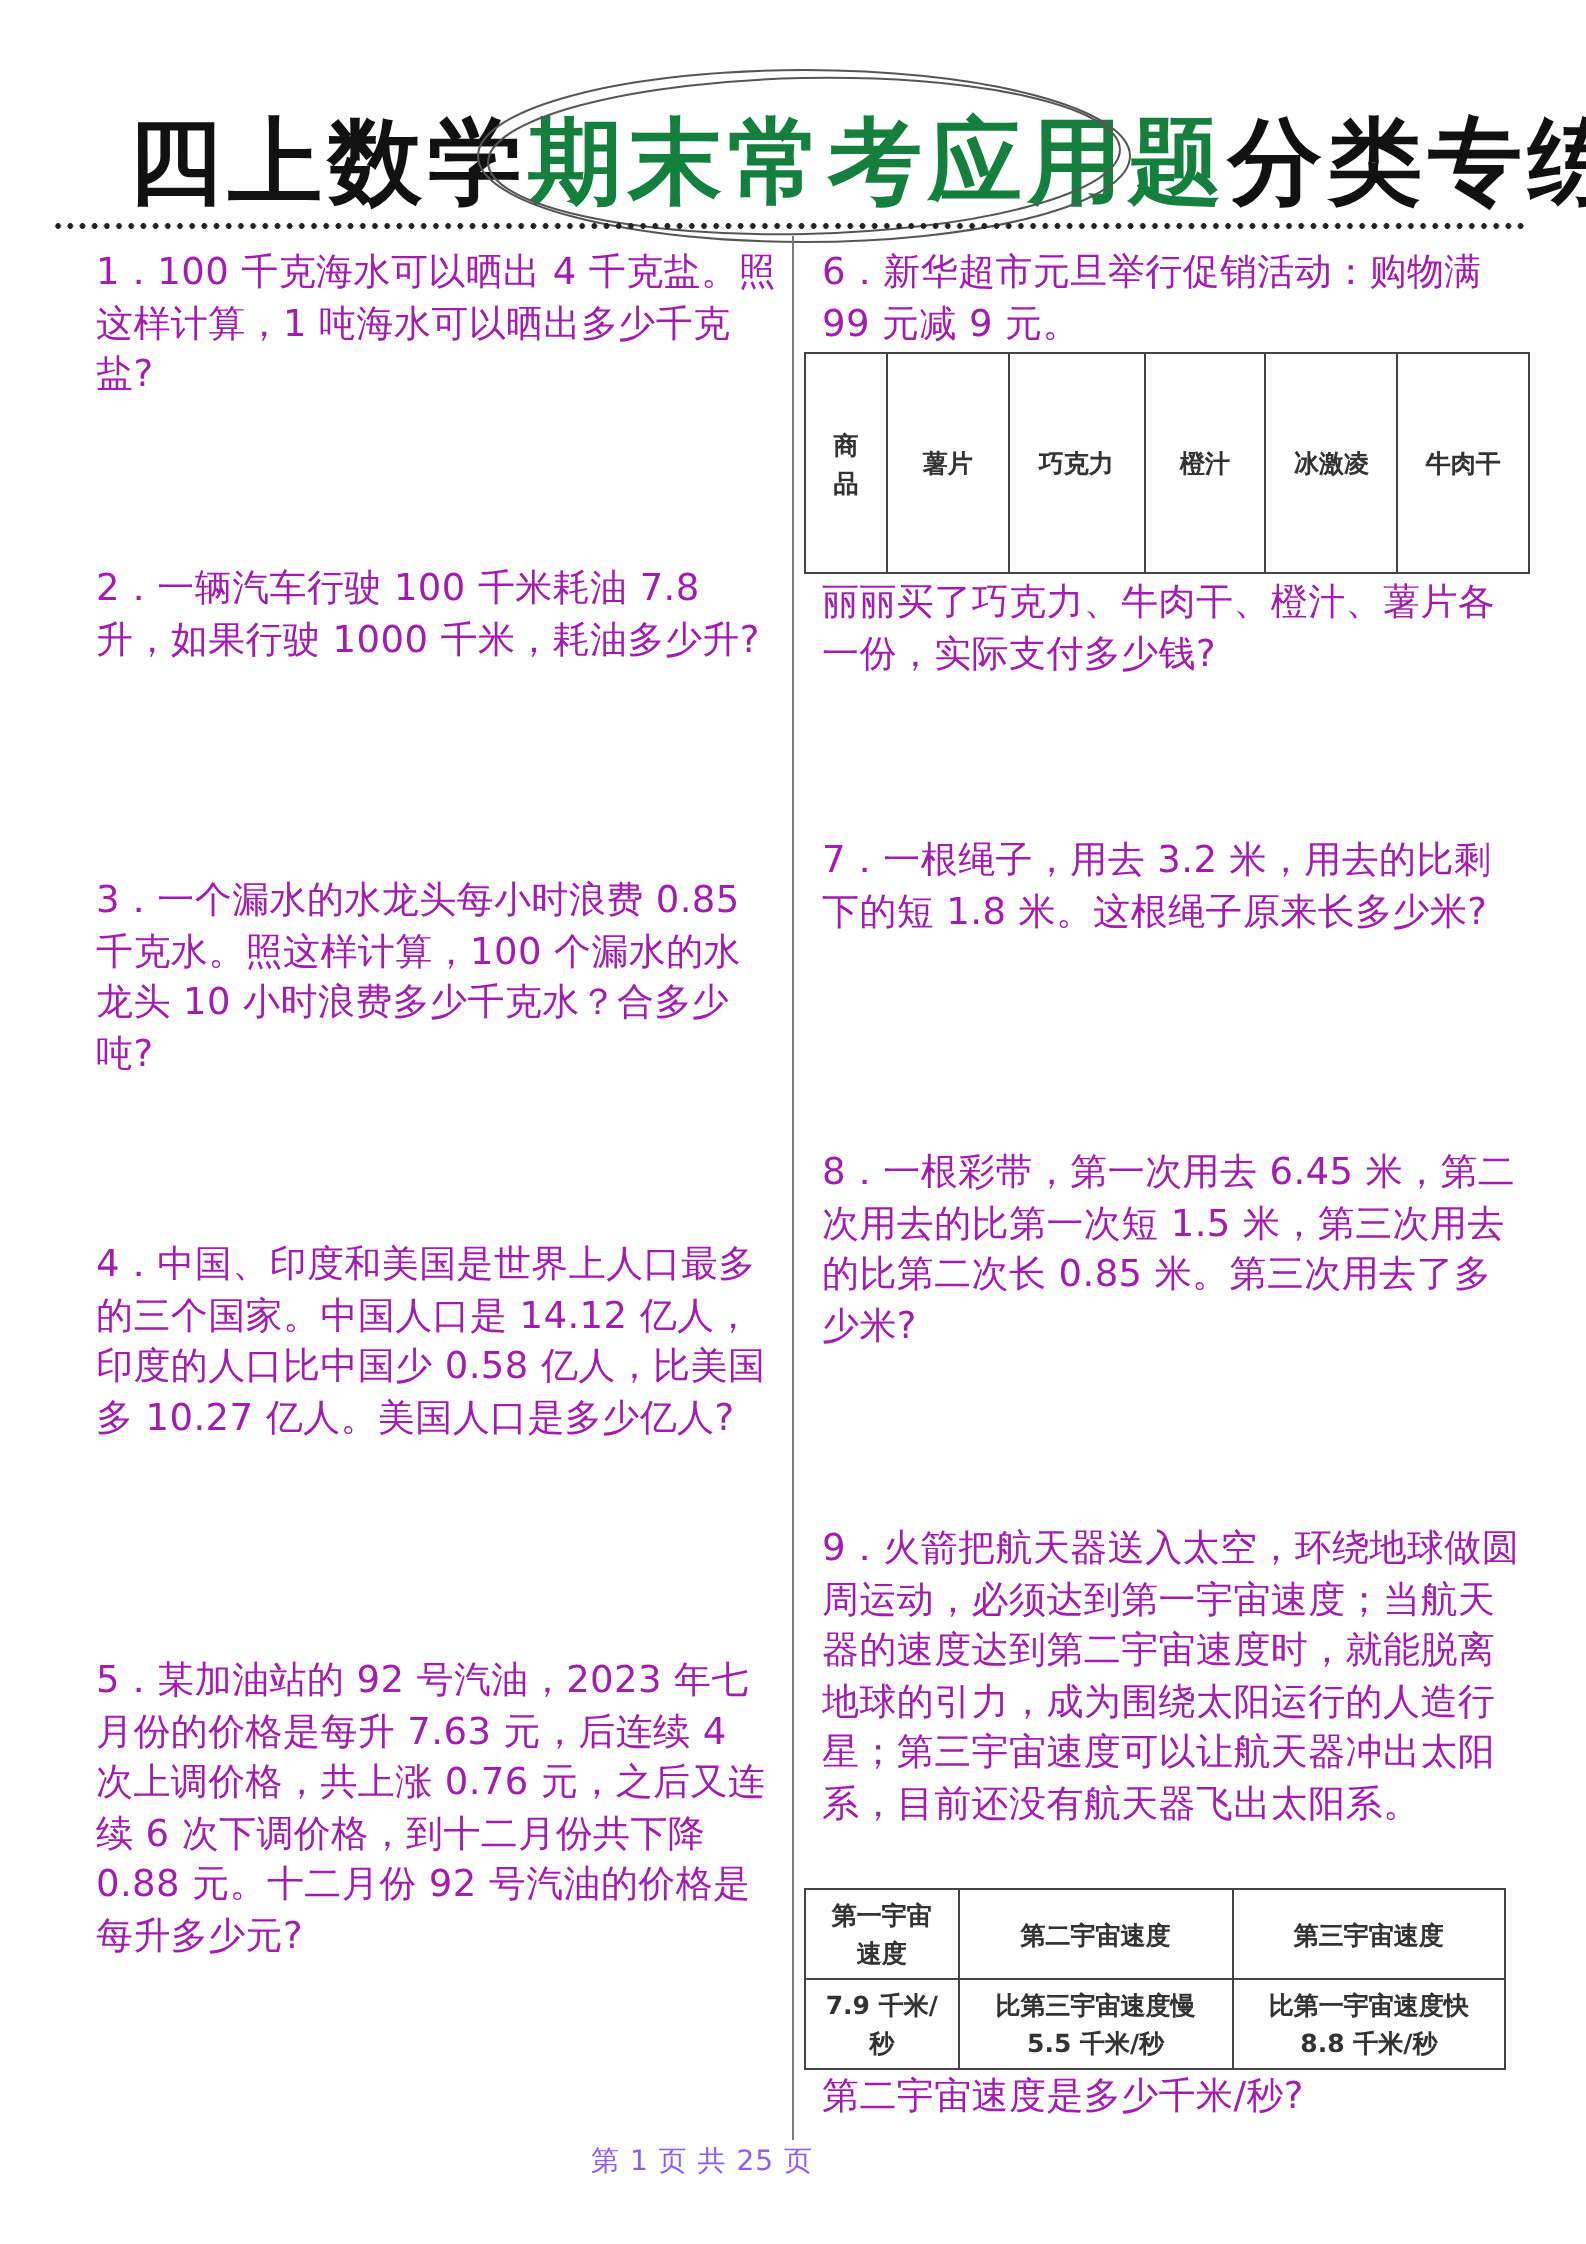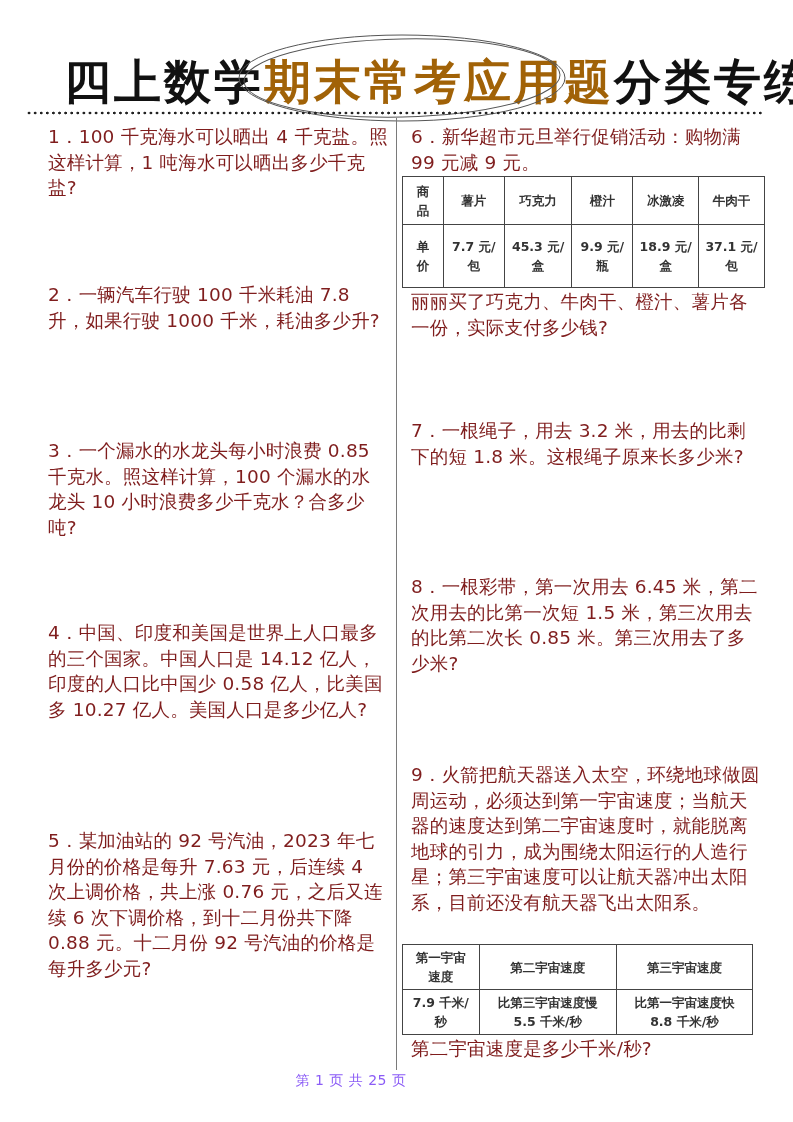--- a/index.html
+++ b/index.html
@@ -2,31 +2,31 @@
 <html><head>
 <meta charset="utf-8">
 <style>
   html, body { margin:0; padding:0; background:#ffffff; }
   body { width:793px; height:1122px; position:relative; overflow:hidden;
          font-family:"DejaVu Sans","Liberation Sans",sans-serif; color:#1a1a1a; }
 
   .title { position:absolute; left:64px; top:52px; width:670px; height:60px;
            font-family:"DejaVu Sans",sans-serif; font-weight:bold; font-size:47px;
            line-height:60px; letter-spacing:3px; white-space:nowrap; color:#111; }
-  .title .hl { color:#a16207; }
+  .title .hl { color:#15803d; }
 
   .ellipse { position:absolute; left:236px; top:32px; width:332px; height:92px; pointer-events:none; }
 
   .dotted { position:absolute; left:26px; top:111px; width:738px; height:4px;
             background-image:radial-gradient(circle, #222 1.3px, transparent 1.6px);
             background-size:6.1px 4px; background-repeat:repeat-x; }
 
   .divider { position:absolute; left:396px; top:118px; width:1px; height:952px; background:#7a7a7a; }
 
-  .q { position:absolute; font-size:18.5px; line-height:25.5px; color:#7f1d1d; letter-spacing:0.2px; }
+  .q { position:absolute; font-size:18.5px; line-height:25.5px; color:#a21caf; letter-spacing:0.2px; }
   .q.left  { left:48px; width:340px; }
   .q.right { left:411px; width:350px; }
 
   table.t { position:absolute; border-collapse:collapse; font-size:12.5px; color:#333; text-align:center;font-weight:bold; }
   table.t td { border:1.4px solid #444; padding:0; line-height:19px; vertical-align:middle; }
 
   .footer { position:absolute; left:0; width:702px; top:1072px; text-align:center;
             font-size:14px; color:#8b5cf6; letter-spacing:0.5px; }
 </style>
 </head>
@@ -57,45 +57,20 @@
       <tr style="height:48px;">
     <td style="width:40px;">
       <div style="width:14px;margin:0 auto;line-height:19px;">商品</div>
     </td>
     <td style="width:60px;">薯片</td>
     <td style="width:67px;">巧克力</td>
     <td style="width:60px;">橙汁</td>
     <td style="width:65px;">冰激凌</td>
     <td style="width:65px;">牛肉干</td>
   </tr>
-  <tr style="height:63px;">
-    <td>
-      <div style="width:14px;margin:0 auto;line-height:19px;">单价</div>
-    </td>
-    <td>
-          <div>7.7 元/</div>
-          <div>包</div>
-        </td>
-    <td>
-          <div>45.3 元/</div>
-          <div>盒</div>
-        </td>
-    <td>
-          <div>9.9 元/</div>
-          <div>瓶</div>
-        </td>
-    <td>
-          <div>18.9 元/</div>
-          <div>盒</div>
-        </td>
-    <td>
-          <div>37.1 元/</div>
-          <div>包</div>
-        </td>
-  </tr>
 </tbody>
   </table>
 
 <div class="q right" style="top:289px;">丽丽买了巧克力、牛肉干、橙汁、薯片各一份，实际支付多少钱?</div>
 
 <div class="q right" style="top:418px;">7．一根绳子，用去 3.2 米，用去的比剩下的短 1.8 米。这根绳子原来长多少米?</div>
 <div class="q right" style="top:574px;">8．一根彩带，第一次用去 6.45 米，第二次用去的比第一次短 1.5 米，第三次用去的比第二次长 0.85 米。第三次用去了多少米?</div>
 
 <div class="q right" style="top:762px;">9．火箭把航天器送入太空，环绕地球做圆周运动，必须达到第一宇宙速度；当航天器的速度达到第二宇宙速度时，就能脱离地球的引力，成为围绕太阳运行的人造行星；第三宇宙速度可以让航天器冲出太阳系，目前还没有航天器飞出太阳系。</div>
 

